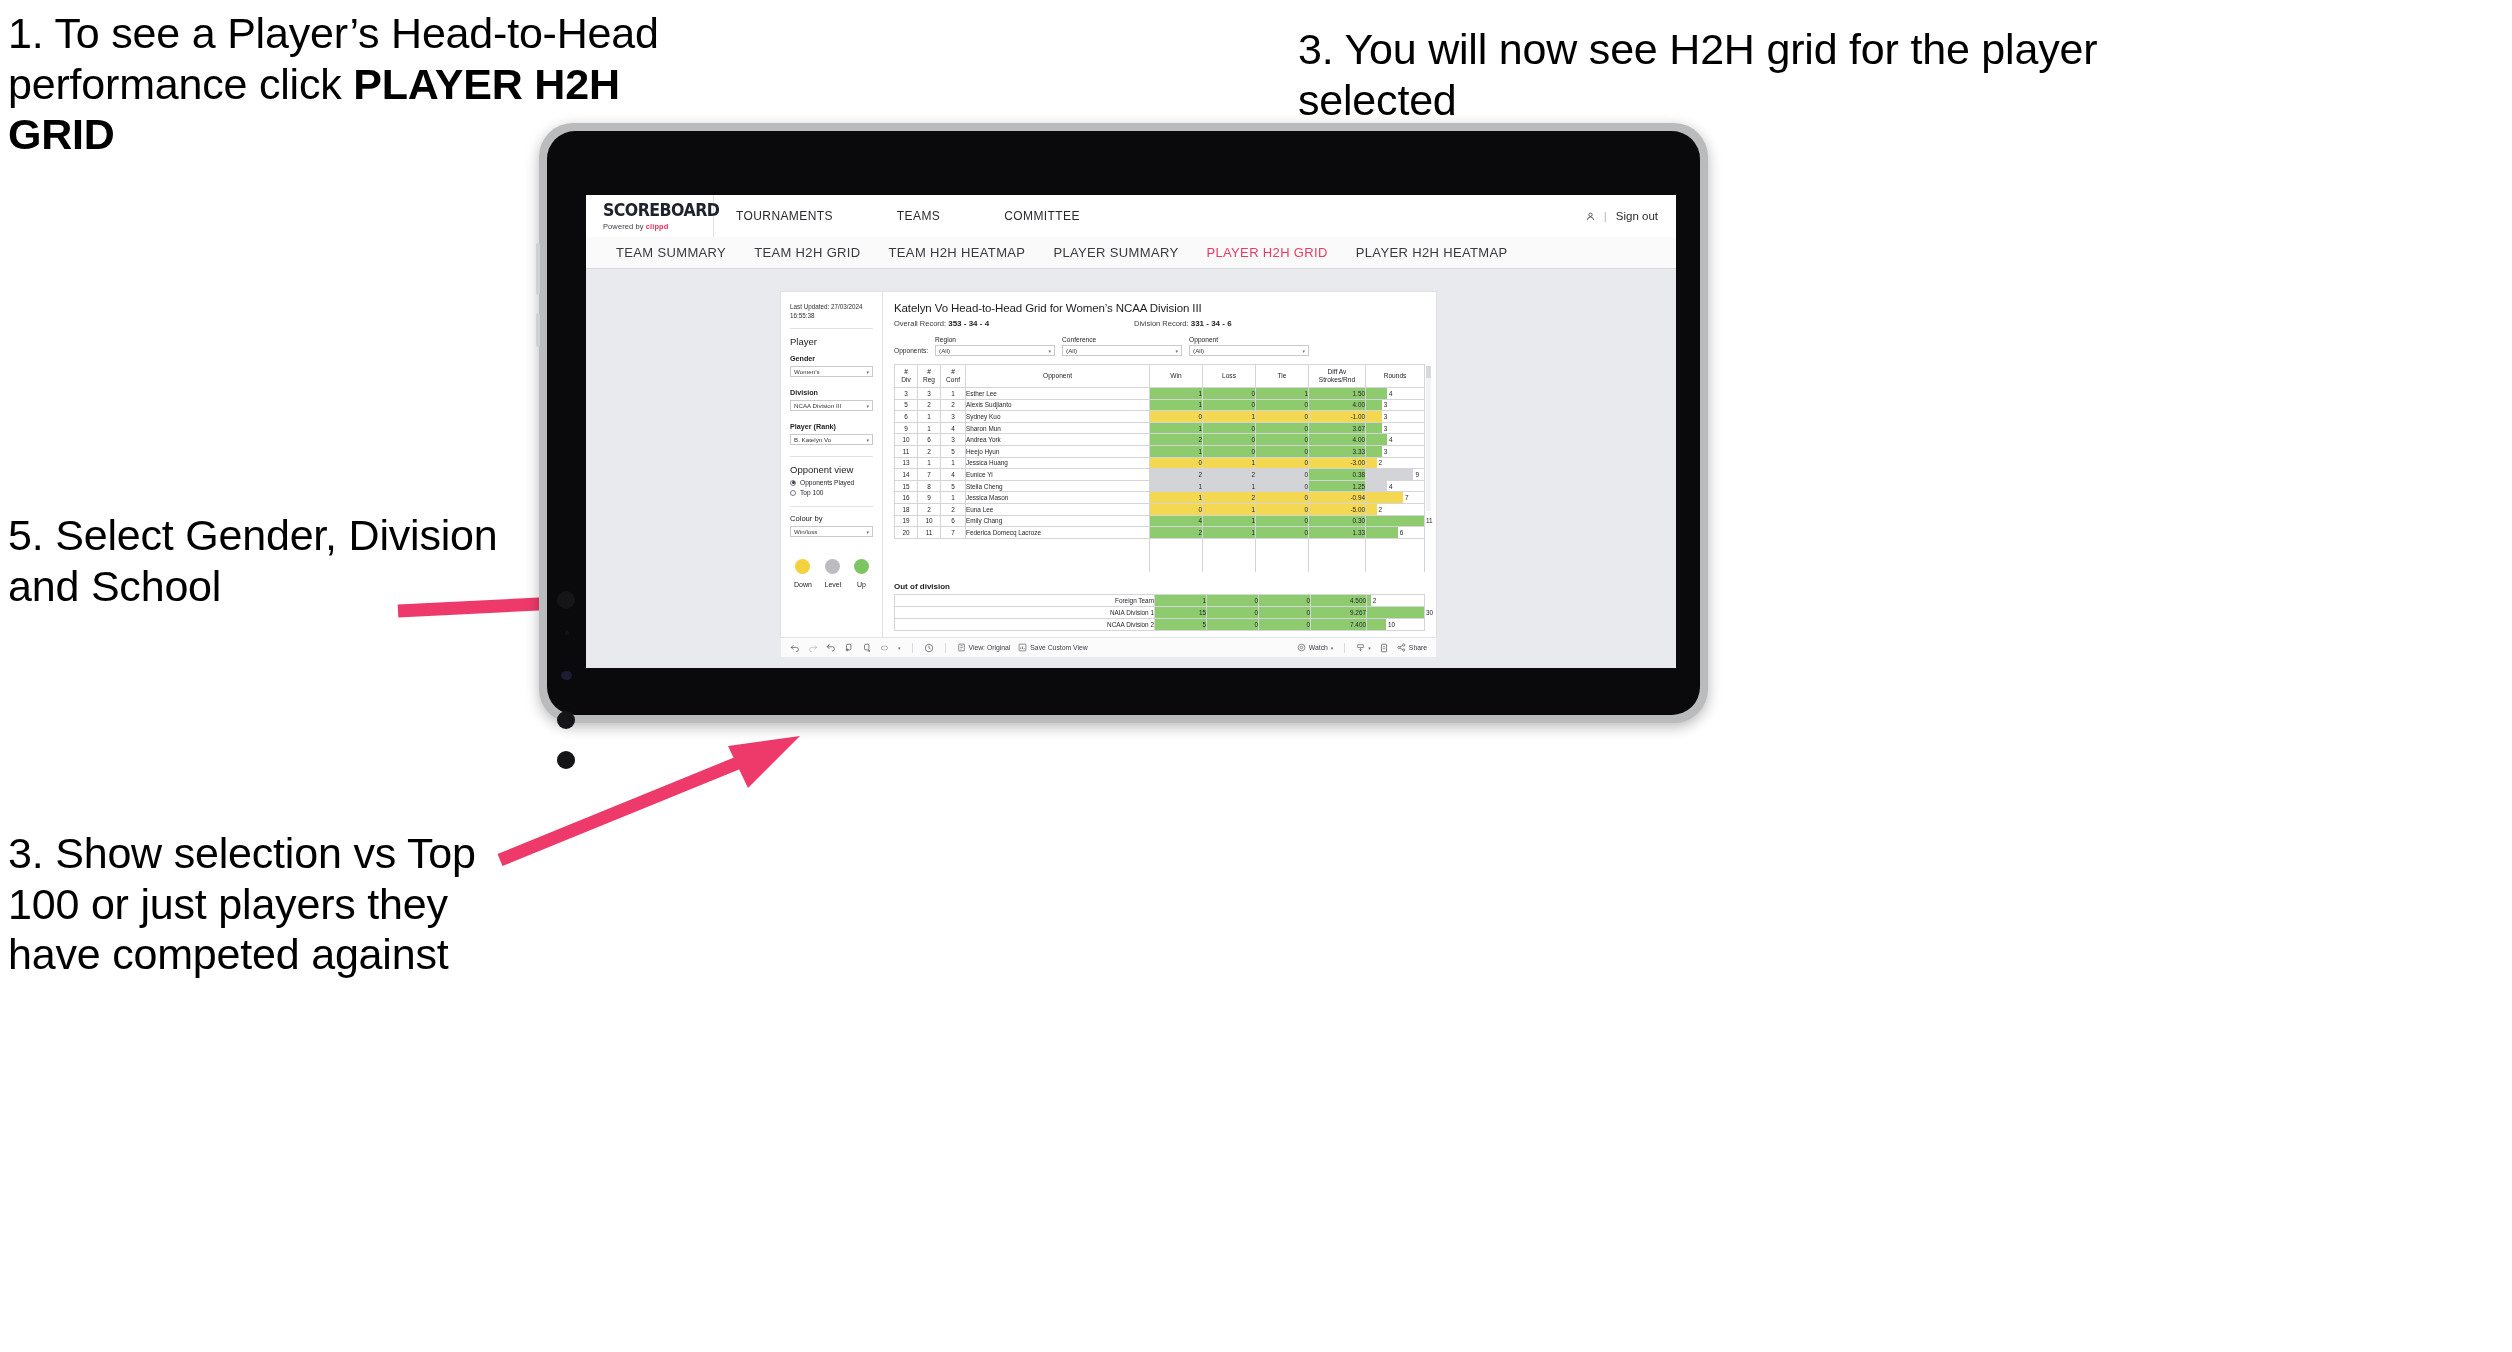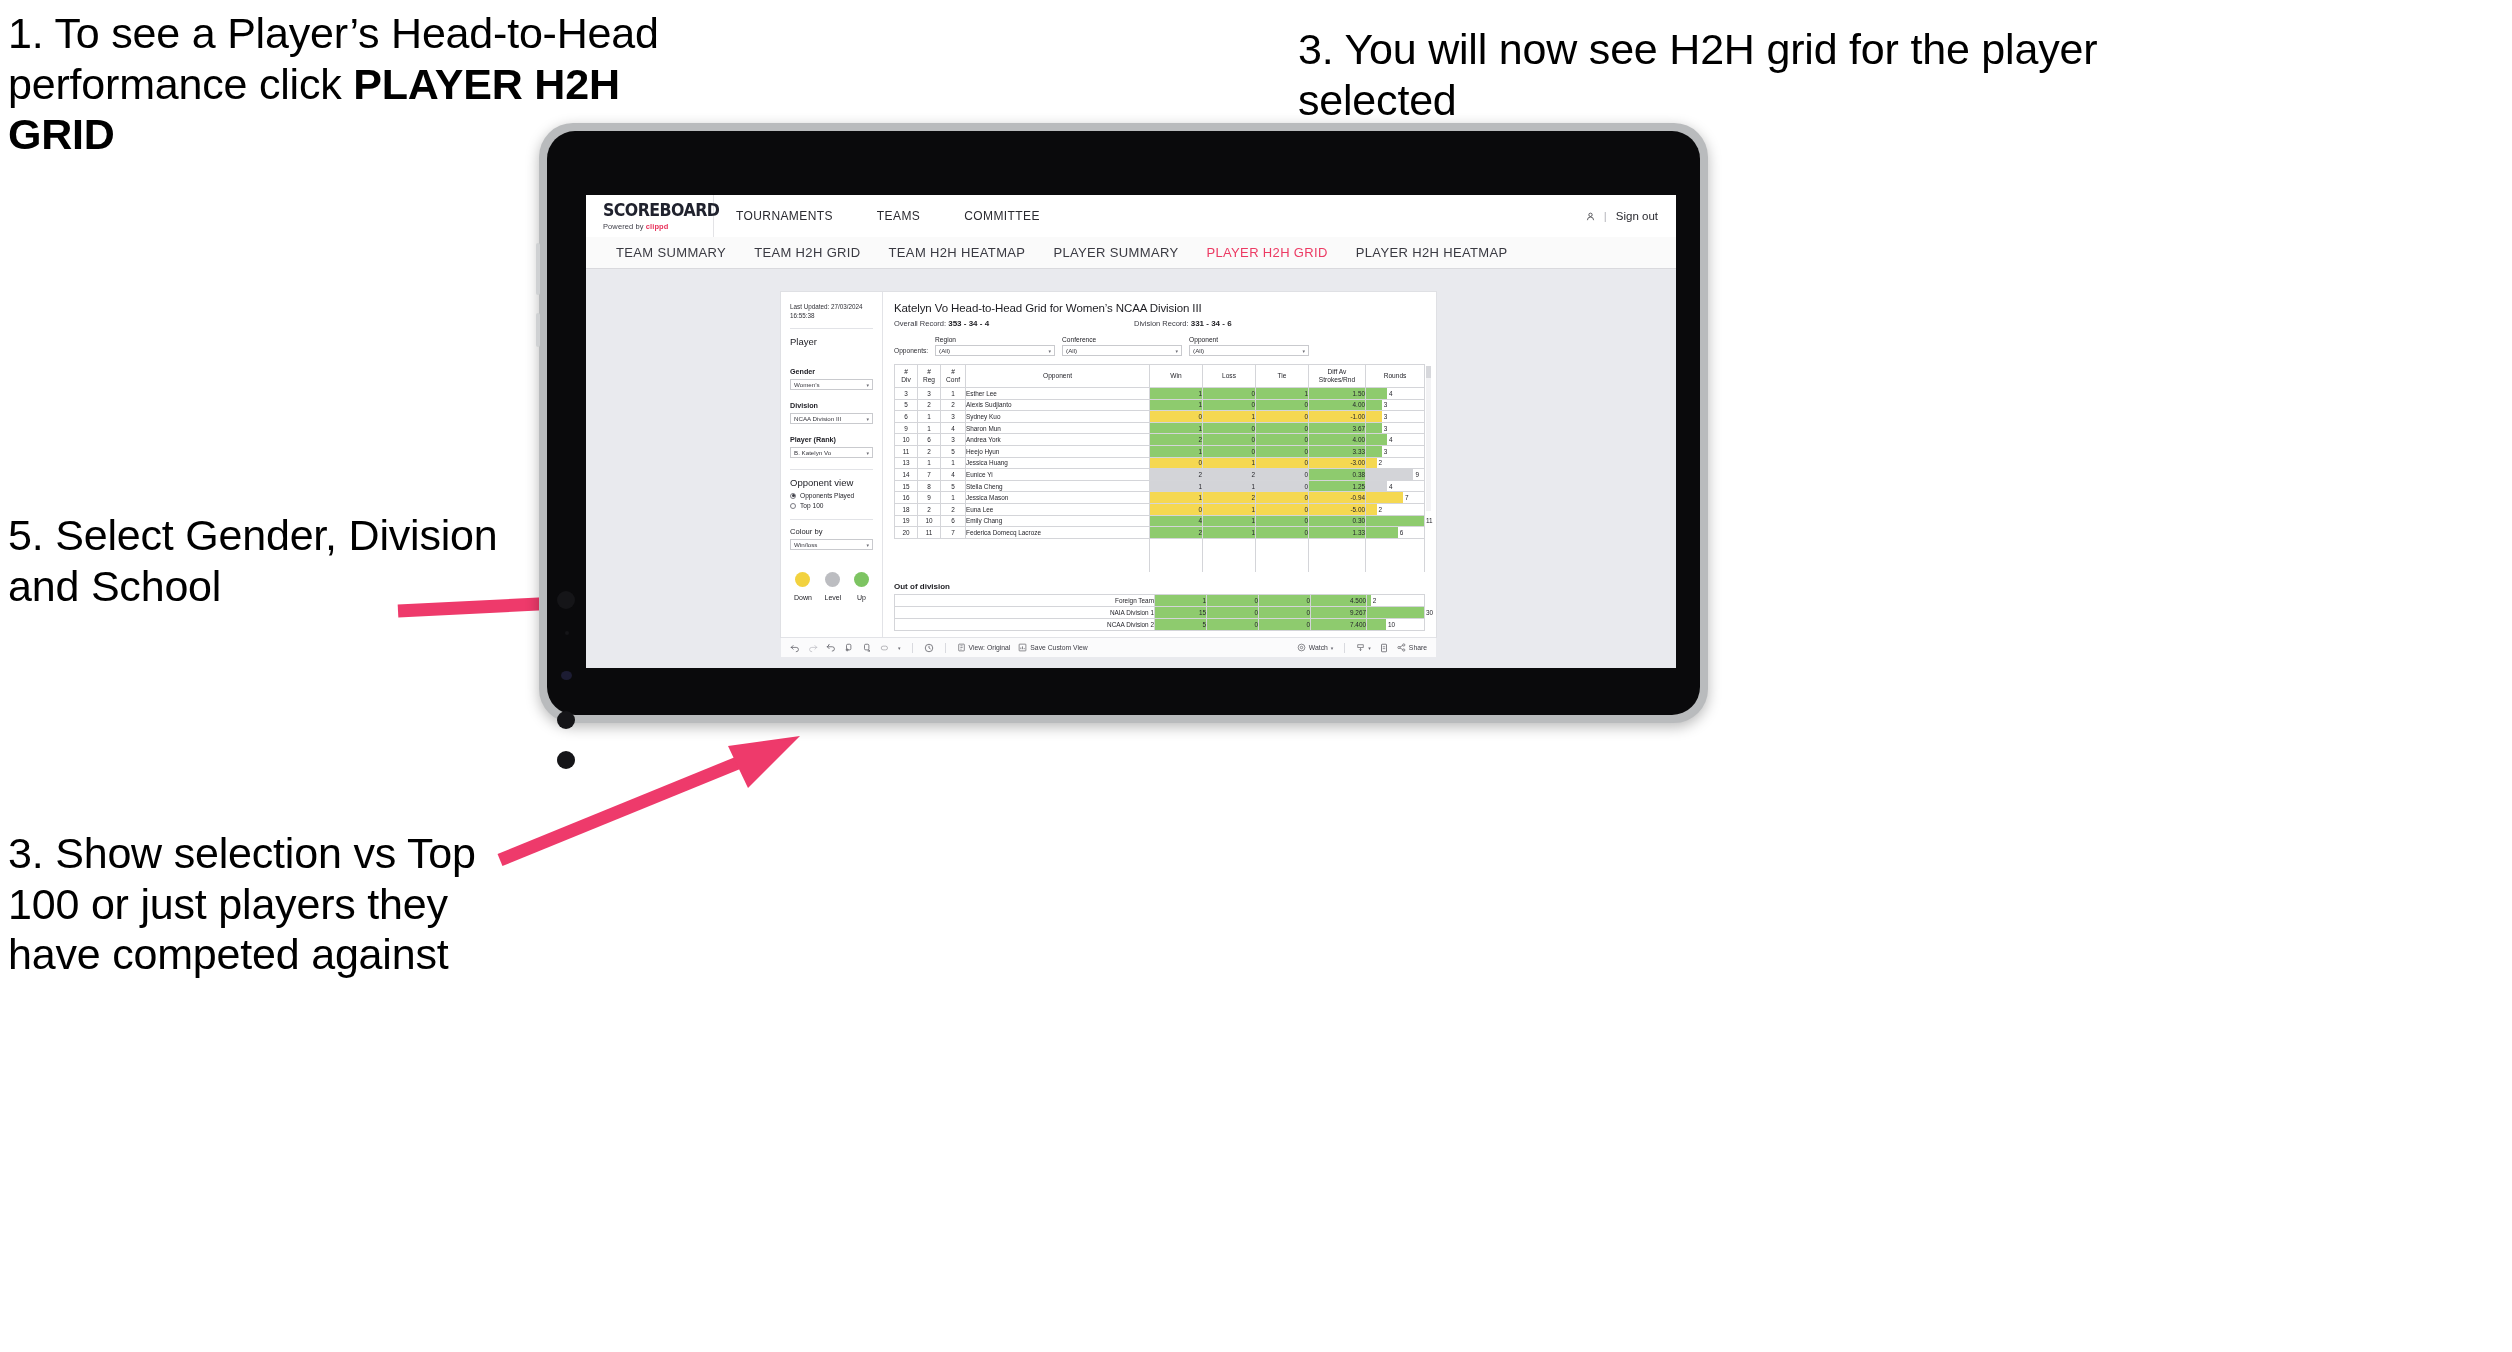--- a/index.html
+++ b/index.html
@@ -61,21 +61,21 @@
   }
   #brand{width:128px;display:flex;flex-direction:column;justify-content:center;
      padding-left:17px;box-sizing:border-box;border-right:1px solid #e3e3e6;}
   #brand-title{
     font-family:"DejaVu Sans", sans-serif;
     font-weight:bold;font-size:17px;letter-spacing:-0.6px;
     color:#20222e;line-height:1;transform:scaleX(0.93);transform-origin:left center;
   }
   #brand-sub{font-size:7.5px;color:#3c3c46;margin-top:3px;letter-spacing:.1px;}
   #brand-sub .clippd{color:#e8335c;font-weight:bold;}
-  .topnav{display:flex;align-items:center;}
+  .topnav{display:flex;align-items:center;gap:20px;}
   .topnav-item{
     font-size:12px;color:#2a2a30;letter-spacing:.4px;
     padding:0 22px;height:100%;display:flex;align-items:center;cursor:pointer;
   }
   #header-right{margin-left:auto;display:flex;align-items:center;padding-right:18px;gap:9px;
      font-size:11.5px;color:#2a2a30;}
   #header-right .sep{color:#b4b4ba;}
 
   
   #subnav{
@@ -94,21 +94,21 @@
   #viz-card{
     position:absolute;left:195px;top:23px;width:655px;height:345px;
     background:#ffffff;box-shadow:0 0 0 1px #dfe0e4;
     display:flex;
   }
   
   #filter-panel{width:102px;flex:0 0 102px;border-right:1px solid #e2e3e7;
      padding:10px 9px 0 9px;box-sizing:border-box;background:#fff;}
   #last-updated{font-size:6.3px;color:#2f2f35;line-height:1.45;}
   .fdiv{height:1px;background:#e2e3e7;margin:8px 0 7px 0;}
-  .fhead{font-size:9.5px;color:#222228;margin-bottom:20px;}
+  .fhead{font-size:9.5px;color:#222228;margin-bottom:7px;}
   .flabel{font-size:7.2px;color:#222228;font-weight:bold;margin-bottom:3px;}
   .fselect{
     height:11px;border:1px solid #c9cace;background:#fff;
     display:flex;align-items:center;justify-content:space-between;
     padding:0 3px;box-sizing:border-box;font-size:6.2px;color:#35353c;
     margin-bottom:11px;cursor:pointer;
   }
   .caret{font-size:5px;color:#6d6d75;}
   .radio-row{display:flex;align-items:center;gap:4px;margin-bottom:3px;cursor:pointer;}
   .radio{width:6px;height:6px;border:1px solid #7b7b83;border-radius:50%;

